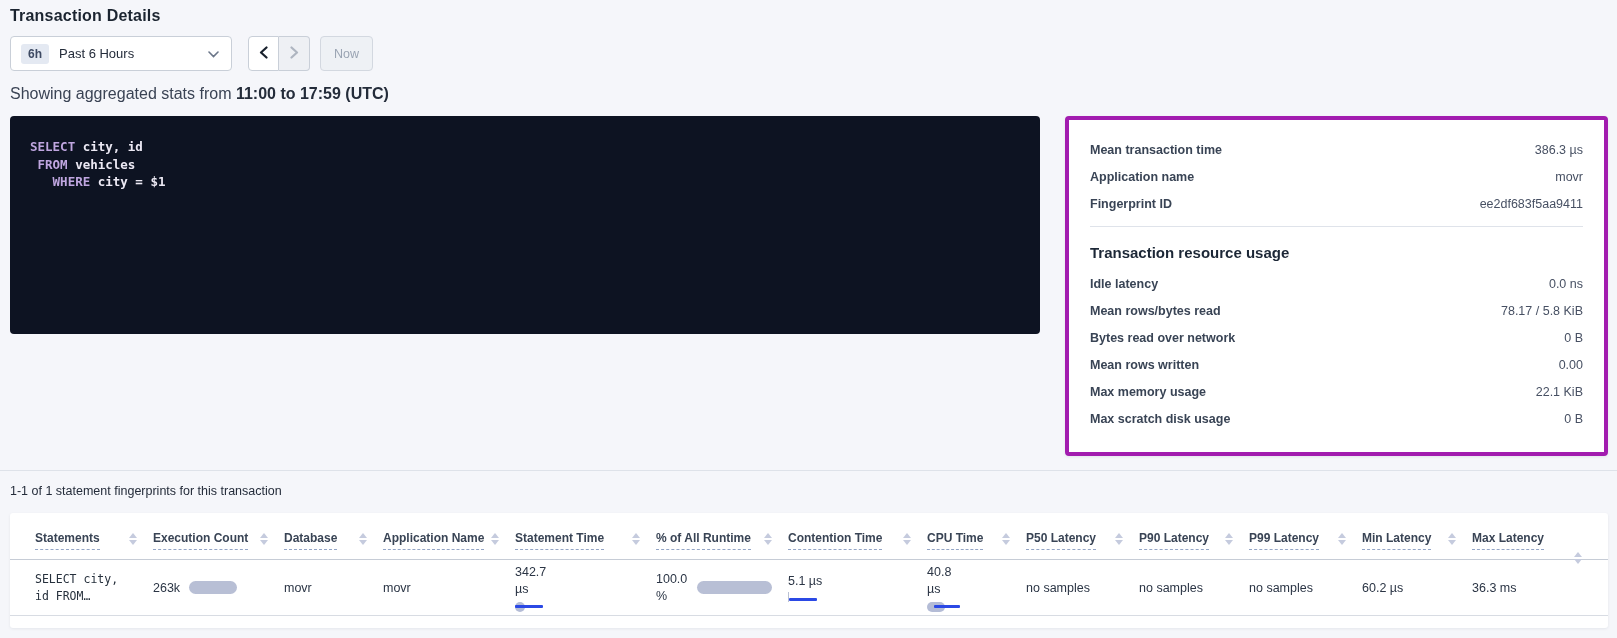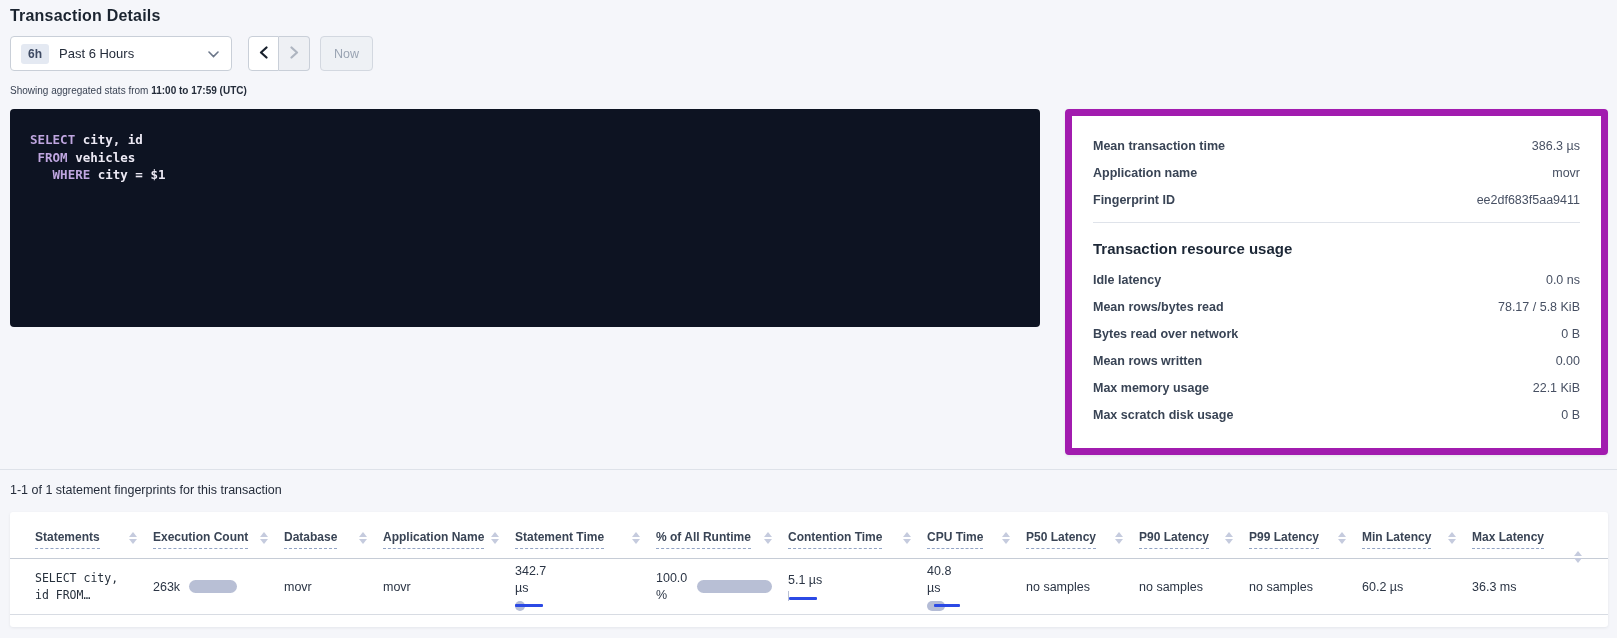--- a/index.html
+++ b/index.html
@@ -13,29 +13,29 @@
   .time-badge { background:#e4e9f2; color:#3e4a63; font-size:12px; font-weight:bold; padding:3px 7px; border-radius:3px; margin-right:10px; }
   .time-label { font-size:13px; color:#242c3a; flex:1; }
   .chev-down { color:#6b7689; font-size:11px; }
 
   .nav-group { display:flex; margin-left:16px; }
   .nav-btn { width:31px; height:35px; border:1px solid #c9cfd8; background:#fff; display:flex; align-items:center; justify-content:center; cursor:pointer; }
   .nav-btn.prev { border-radius:4px 0 0 4px; }
   .nav-btn.next { border-radius:0 4px 4px 0; border-left:none; background:#eef0f4; cursor:default; }
   .now-btn { margin-left:10px; height:35px; padding:0 13px; background:#eef1f5; border:1px solid #d3d8e0; border-radius:4px; font-size:12.5px; color:#9aa4b3; display:flex; align-items:center; cursor:default; font-family:"Liberation Sans",sans-serif; }
 
-  .stats-caption { margin-top:14px; font-size:10px; color:#3a4354; }
+  .stats-caption { margin-top:14px; font-size:16px; color:#3a4354; }
   .stats-caption b { color:#242c3a; }
 
   .main-row { display:flex; margin:13px 9px 0 10px; align-items:flex-start; }
   .sql-box { width:1030px; height:218px; background:#0d1322; border-radius:4px; padding:22px 20px; font-family:"DejaVu Sans Mono","Liberation Mono",monospace; font-size:12.5px; line-height:17.5px; font-weight:bold; }
   .sql-line { white-space:pre; color:#ece9f4; }
   .sql-kw { color:#bfa6e0; }
 
-  .summary-card { width:543px; margin-left:25px; background:#fff; border-radius:4px; box-shadow:0 1px 3px rgba(40,50,70,.08); border:7px solid #a21caf; padding:16px 21px 20px 21px; }
+  .summary-card { width:543px; margin-left:25px; background:#fff; border-radius:4px; box-shadow:0 1px 3px rgba(40,50,70,.08); border:4px solid #a21caf; padding:16px 21px 20px 21px; }
   .sum-row { display:flex; justify-content:space-between; align-items:center; padding:6.5px 0; }
   .sum-label { font-size:12.5px; font-weight:bold; color:#394455; }
   .sum-value { font-size:12.5px; color:#475063; }
   .sum-divider { border-top:1px solid #dfe3ea; margin:9px 0 10px 0; }
   .sum-section-title { font-size:15px; font-weight:bold; color:#1c2736; padding:7px 0 9px 0; }
 
   .page-divider { border-top:1px solid #dee2e9; margin-top:14px; }
 
   .stmt-caption { margin:13px 0 0 10px; font-size:12.5px; color:#242c3a; }
 

